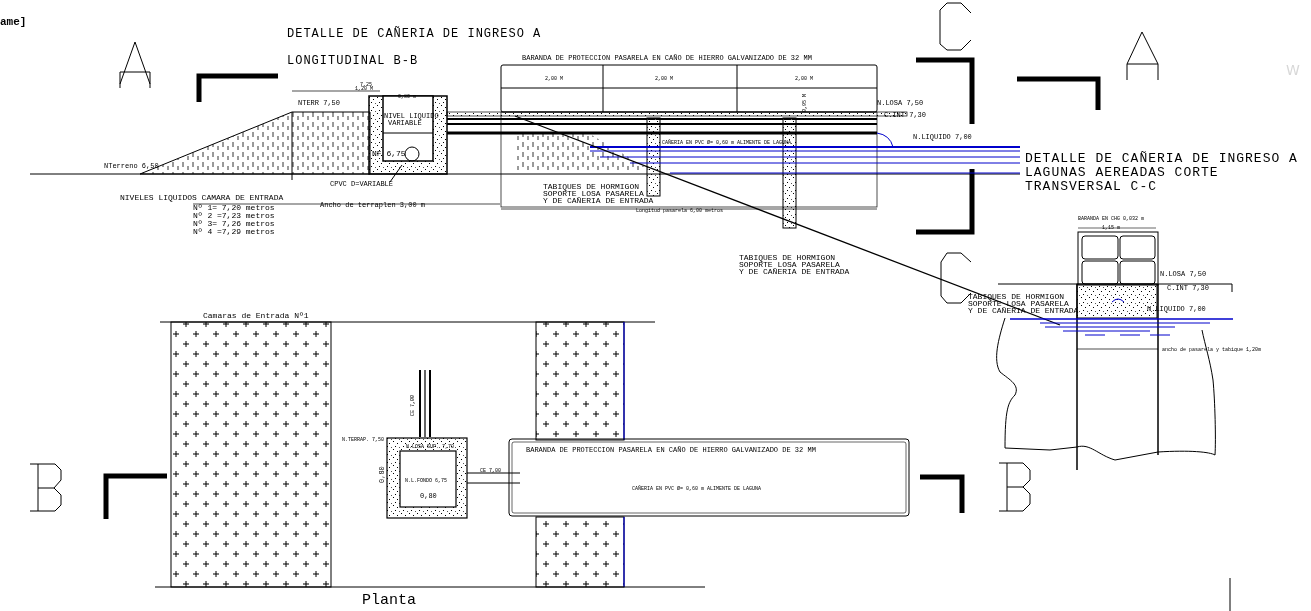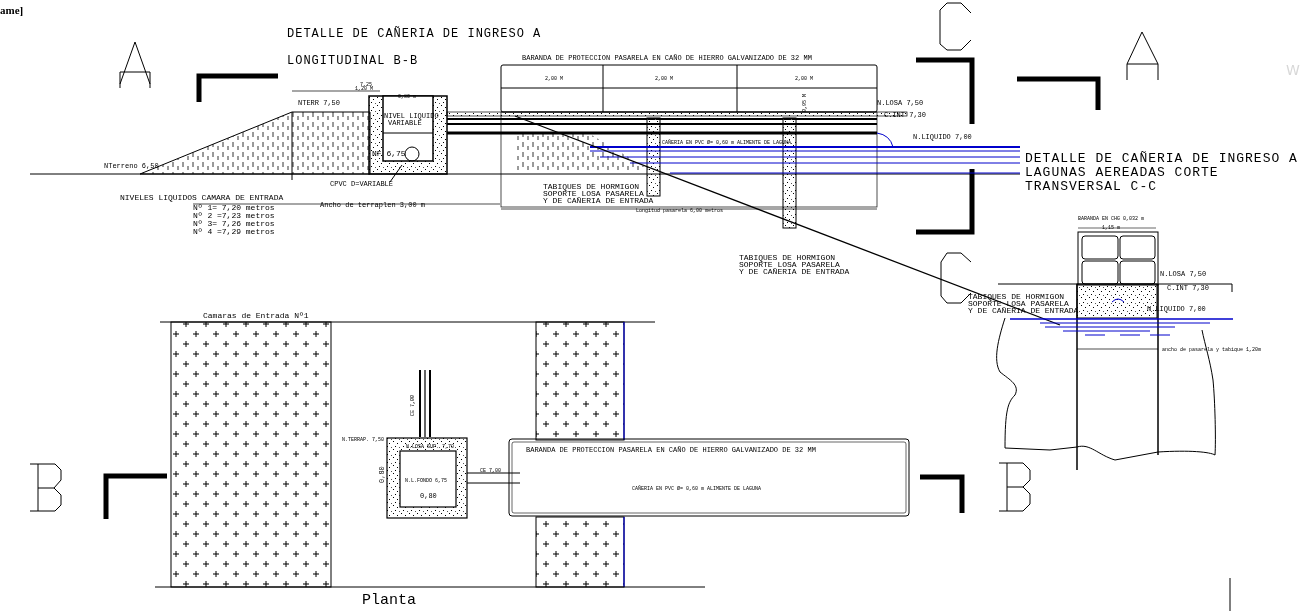--- a/index.html
+++ b/index.html
@@ -4,21 +4,21 @@
 <style>
   html, body { margin:0; padding:0; background:#ffffff; }
   body { width:1311px; height:611px; position:relative; overflow:hidden; font-family:"DejaVu Sans Mono", monospace; }
   #drawing { position:absolute; left:0; top:0; }
   .cad { font-family:"Liberation Mono", "DejaVu Sans Mono", monospace; fill:#000; }
   .t-title { font-size:12px; letter-spacing:1px; }
   .t-big { font-size:13px; letter-spacing:1px; }
   .t-sm { font-size:7px; }
   .t-xs { font-size:5px; }
   .t-med { font-size:8px; }
-  .frame-label { position:absolute; left:0; top:4px; font-family:Liberation Serif, serif; font-size:11px; font-weight:bold; color:#000;text-align:center; }
+  .frame-label { position:absolute; left:0; top:16px; font-family:Liberation Mono, monospace; font-size:11px; font-weight:bold; color:#000;text-align:center; }
   .watermark { position:absolute; left:1286px; top:62px; font-family:"DejaVu Sans", sans-serif; font-size:14px; color:#d8d8d8; }
 </style>
 </head>
 <body>
 
 <div class="frame-label">ame]</div>
 <div class="watermark">W</div>
 
 <svg id="drawing" width="1311" height="611" viewBox="0 0 1311 611">
   <defs>

